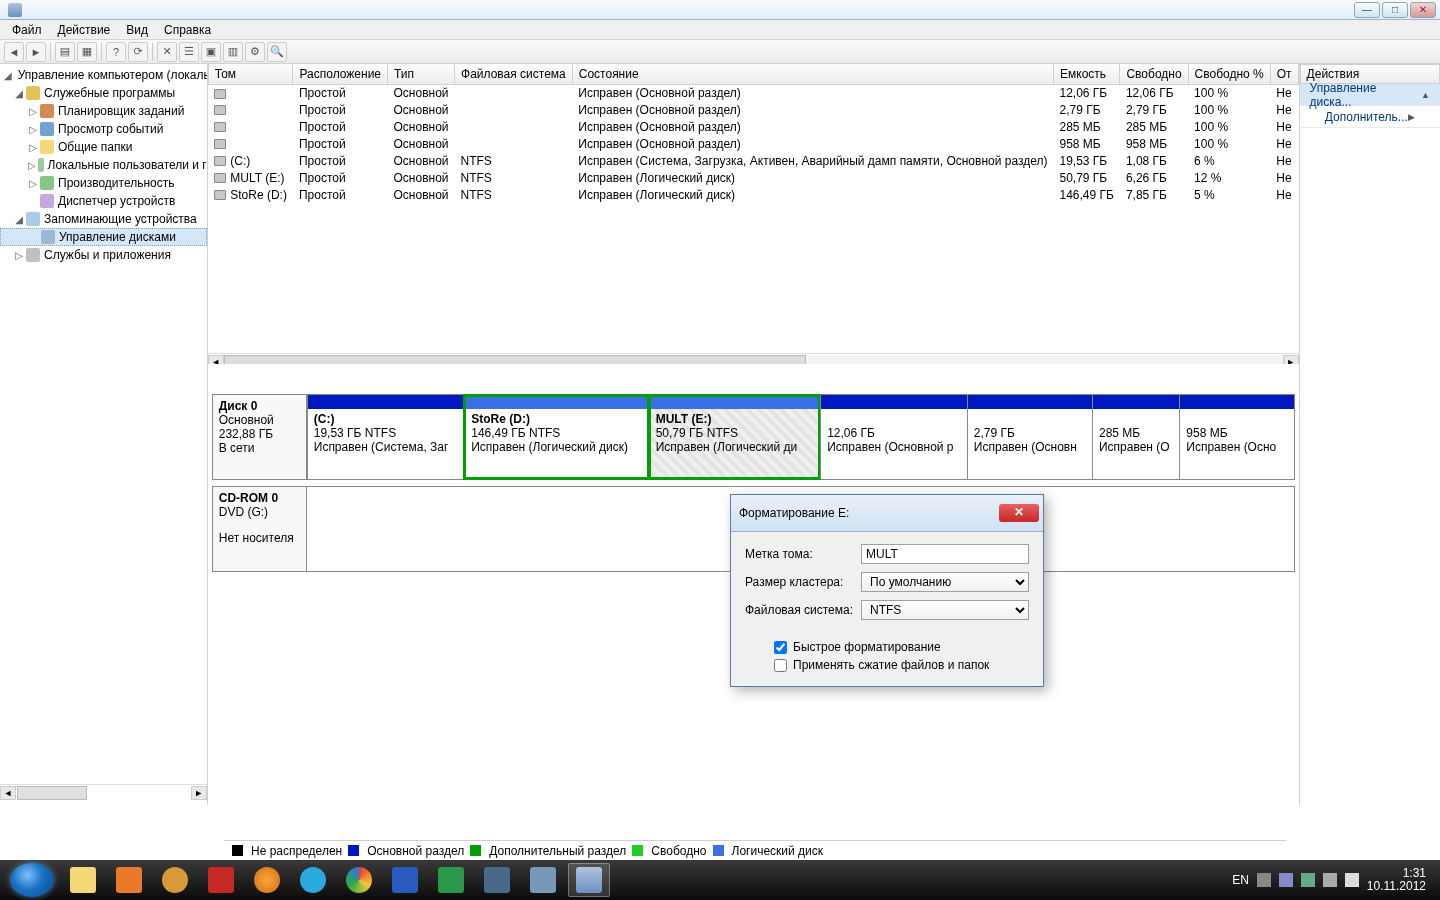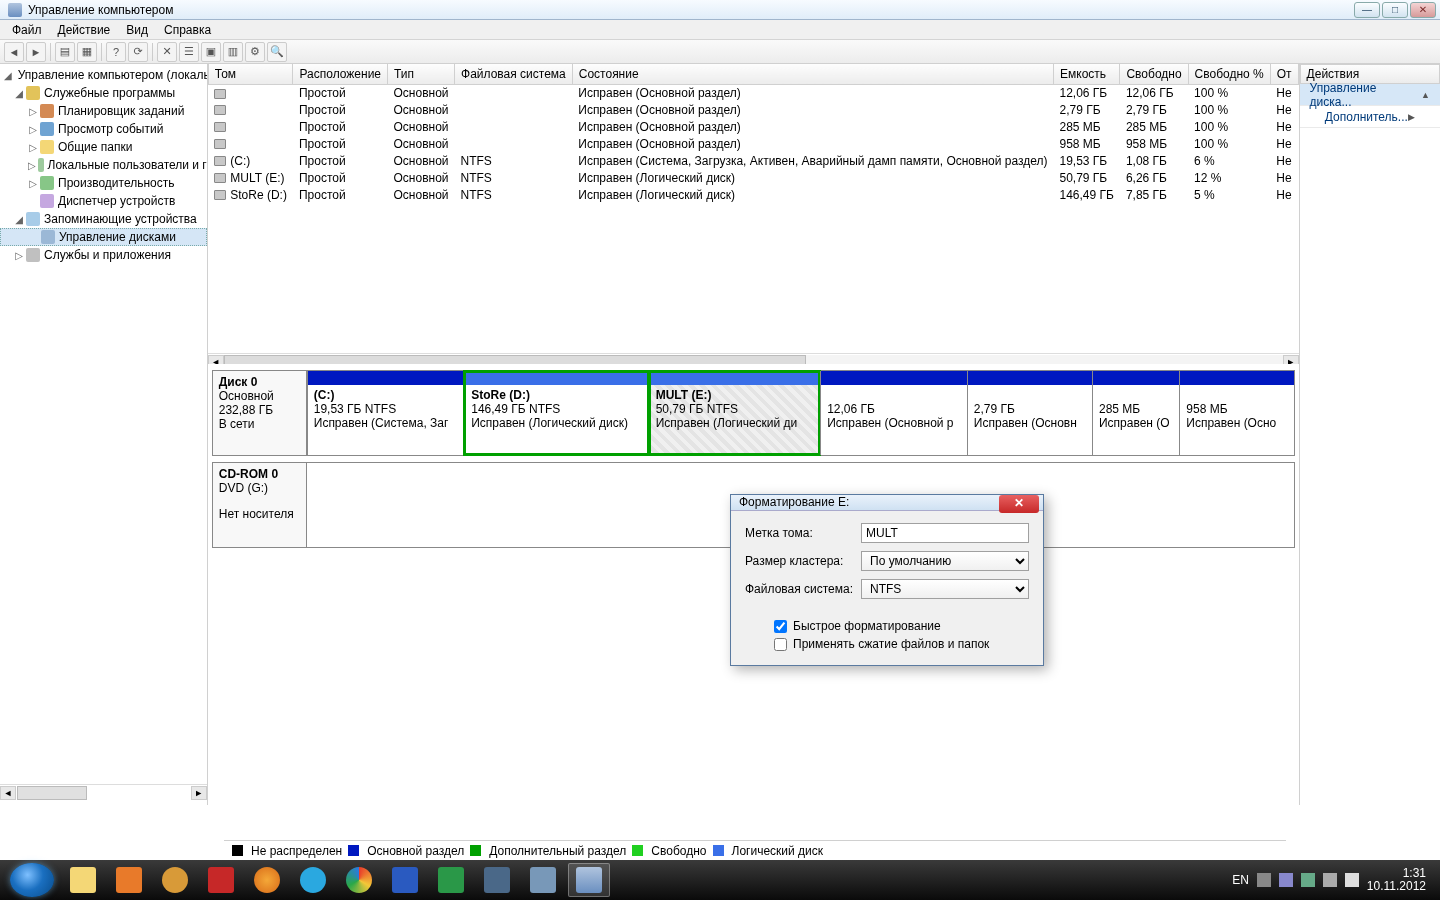--- a/index.html
+++ b/index.html
@@ -39,21 +39,21 @@
 .ic-users{ background:#9ecb9e;}
 .ic-perf{ background:#87c687;}
 .ic-dev{ background:#c5a8e0;}
 .ic-store{ background:#a8cce8;}
 .ic-disk{ background:#9bb8d6;}
 .ic-svc{ background:#c0c0c0;}
 .tree-scroll { height:16px; border-top:1px solid #ddd; display:flex; align-items:center; margin-top:520px;}
 .tree-scroll .ar{ width:16px; height:14px; background:#e8e8e8; border:1px solid #ccc; text-align:center; font-size:9px; line-height:12px;}
 .tree-scroll .thumb{ width:70px; height:14px; background:#e0e0e0; border:1px solid #bbb; margin-left:1px;}
 
-.center { flex: 1; display: flex; flex-direction: column; border-right:1px solid #d0d0d0;}
+.center { flex: 1; display: flex; flex-direction: column; border-right:1px solid #d0d0d0;gap:24px;}
 .list { height: 300px; overflow:hidden; }
 .list table { width: 100%; border-collapse: collapse; }
 .list th { background: linear-gradient(#fdfdfd,#ececec); border: 1px solid #d0d0d0; border-top:none; text-align: left; padding: 2px 6px; font-weight: normal; height:20px; white-space:nowrap; }
 .list td { padding: 1px 6px; height:17px; white-space:nowrap; overflow:hidden; }
 .list .vol-icon { width:12px; height:10px; background:#c8c8c8; border:1px solid #888; border-radius:1px; display:inline-block; margin-right:4px; vertical-align:middle;}
 .list-scroll { height:16px; border-top:1px solid #ddd; display:flex; align-items:center;}
 .list-scroll .ar{ width:16px; height:14px; background:#e8e8e8; border:1px solid #ccc; text-align:center; font-size:9px; line-height:12px;}
 .list-scroll .track{ flex:1; height:14px; background:#f4f4f4; position:relative;}
 .list-scroll .thumb{ position:absolute; left:0; width:55%; height:14px; background:#dcdcdc; border:1px solid #bbb;}
 
@@ -78,21 +78,21 @@
 
 
 .actions { width: 146px; background:#fff; }
 .actions .ahdr { background: linear-gradient(#fdfdfd,#ececec); border: 1px solid #d0d0d0; padding:2px 6px; height:20px; font-weight:normal;}
 .actions .alink { padding:4px 10px; color:#003a7a; cursor:default; display:flex; align-items:center; justify-content:center; height:22px; border-bottom:1px solid #eaeaea;}
 .actions .alink.sel { background:#d6e7f7; }
 .actions .alink .arr { font-size:9px; color:#555;}
 
 
 .dialog { position:absolute; left:730px; top:494px; width:314px; background:#f0f0f0; border:1px solid #5a7aa0; box-shadow: 4px 4px 12px rgba(0,0,0,0.3); }
-.dialog .dlgbar { height:16px; background: linear-gradient(#eaf2fb,#cfe1f2); display:flex; align-items:flex-start; padding:0 4px 0 8px; border-bottom:1px solid #aac;}
+.dialog .dlgbar { height:37px; background: linear-gradient(#eaf2fb,#cfe1f2); display:flex; align-items:center; padding:0 4px 0 8px; border-bottom:1px solid #aac;}
 .dialog .dlgbar .dtitle { flex:1; }
 .dialog .dlgbar .xbtn { width:40px; height:18px; background:linear-gradient(#e86060,#c62828); color:#fff; border-radius:3px; text-align:center; line-height:17px; font-weight:bold;}
 .dialog .dbody { padding:12px 14px 10px; }
 .dialog .drow { display:flex; align-items:center; margin-bottom:8px; }
 .dialog .drow label { width:116px; }
 .dialog .drow input[type=text], .dialog .drow select { flex:1; height:20px; border:1px solid #a0a0a0; background:#fff; padding:0 4px; font-size:12px;}
 .dialog .drow select { background:linear-gradient(#fff,#f0f0f0);}
 .dialog .chk { display:flex; align-items:center; margin:4px 0;padding-left:29px; }
 .dialog .chk input{ margin-right:6px;}
 .dialog .dfoot { display:flex; justify-content:flex-end; gap:8px; padding:6px 14px 14px;}
@@ -106,21 +106,20 @@
 .taskbar .tb .ic{ width:26px; height:26px; border-radius:3px;}
 .taskbar .tray { margin-left:auto; display:flex; align-items:center; gap:8px; color:#fff; padding-right:10px; font-size:11px;}
 .taskbar .tray .ti{ width:14px; height:14px; display:inline-block; }
 .taskbar .clock{ text-align:right; line-height:13px;}
 </style>
 </head>
 <body>
 
 <div class="titlebar">
   <span class="title-icon"></span>
-  <span class="title">Управление компьютером</span>
   <div class="winbtns">
     <div class="winbtn">—</div>
     <div class="winbtn">□</div>
     <div class="winbtn close">✕</div>
   </div>
 </div>
 
 <div class="menubar">
   <div class="menuitem">Файл</div>
   <div class="menuitem">Действие</div>

